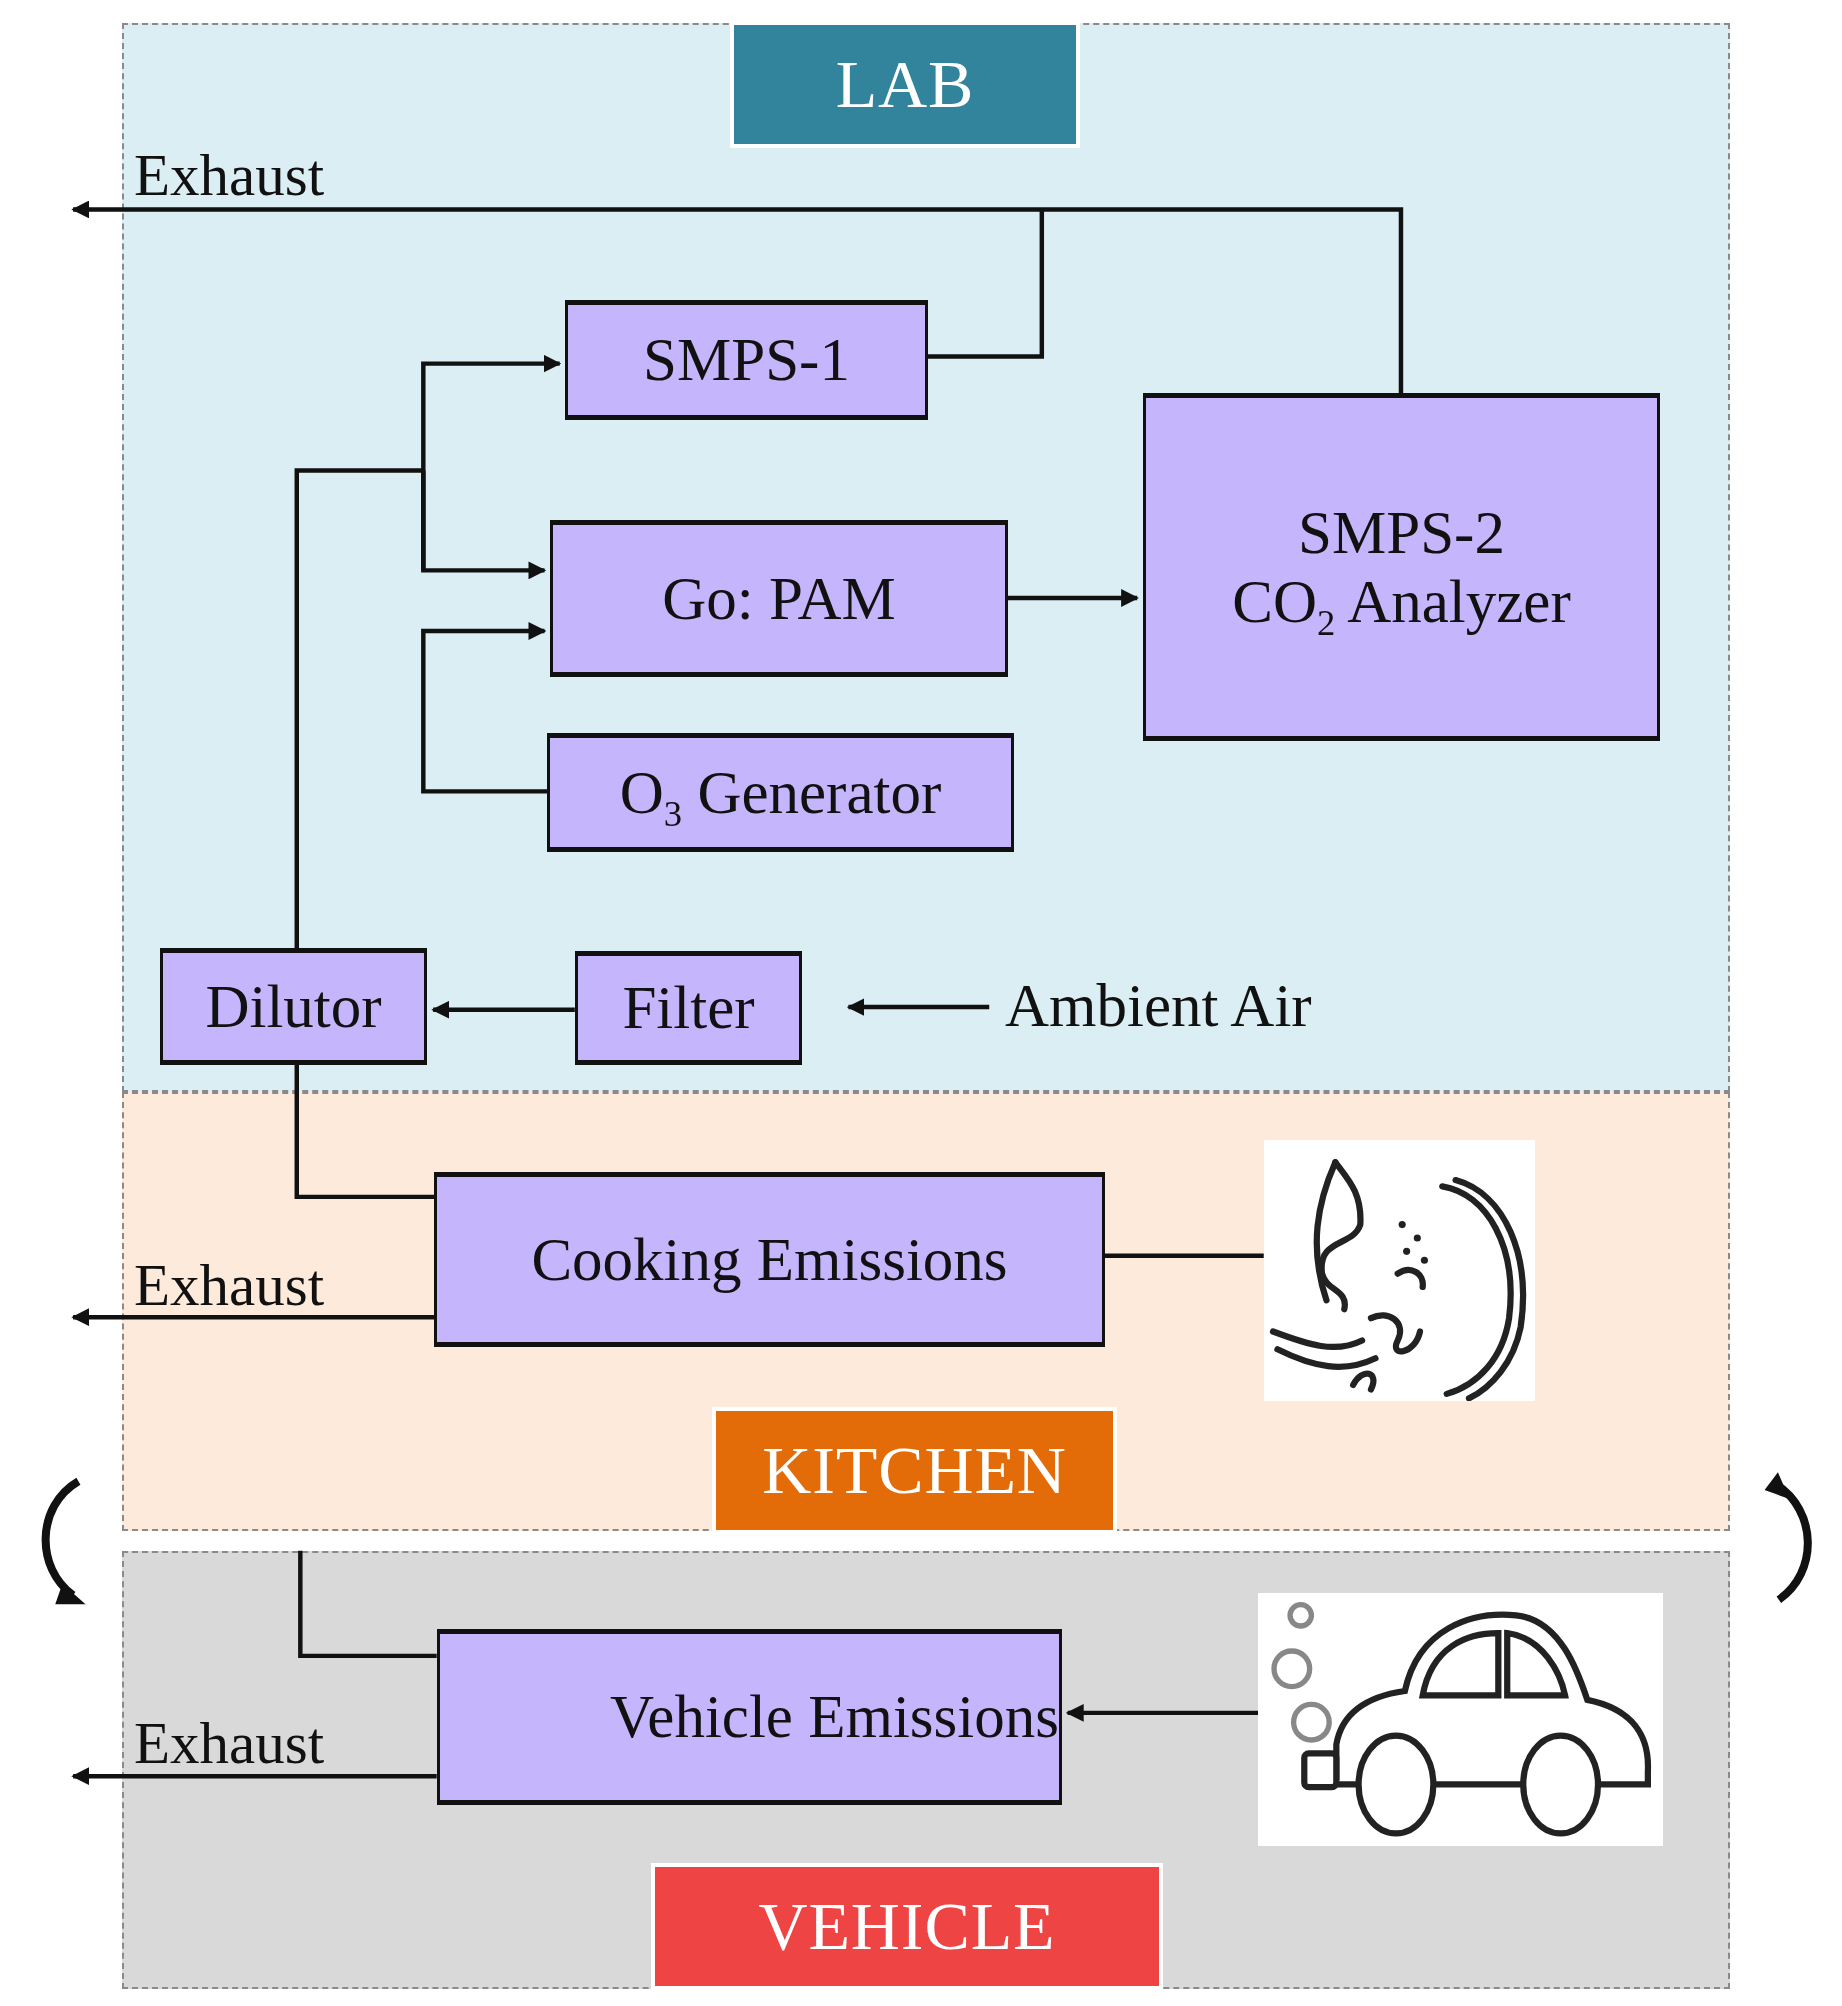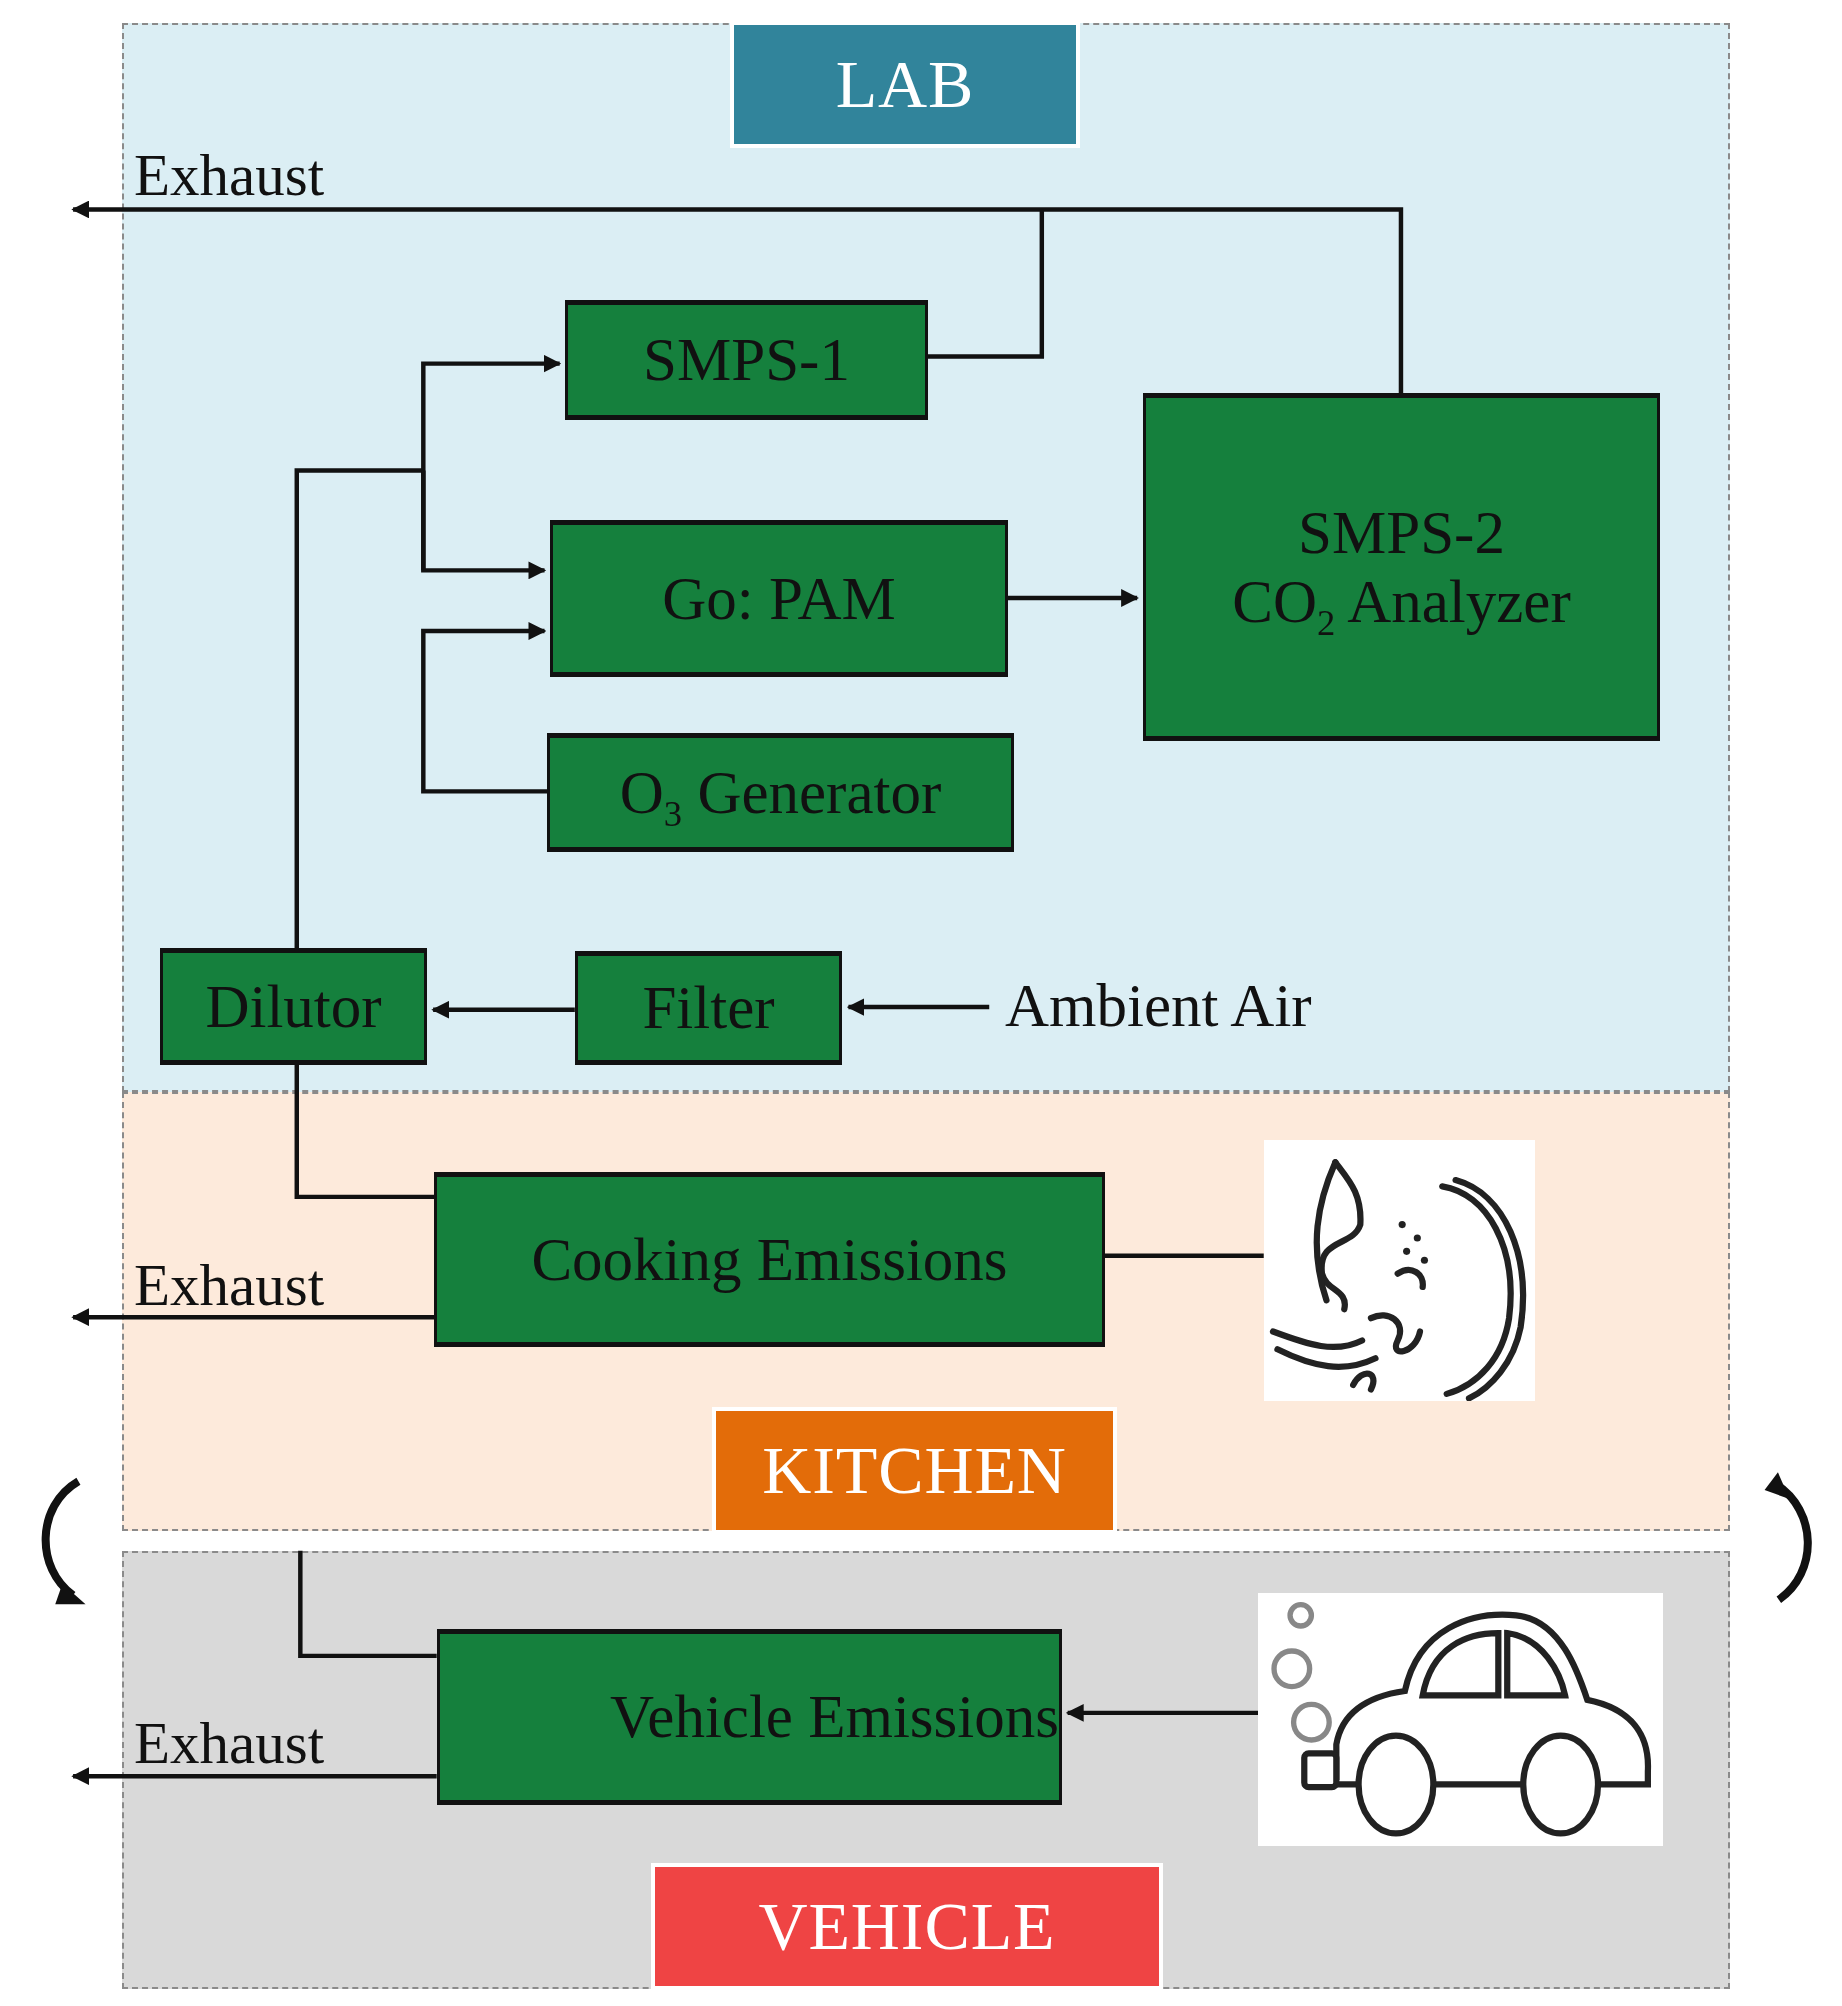--- a/index.html
+++ b/index.html
@@ -1,19 +1,19 @@
 <!DOCTYPE html>
 <html style="font-size:14.3px"><head>
 <meta charset="utf-8">
 <style>
   html, body { margin:0; padding:0; background:#ffffff; }
   body { width:1843px; height:2007px; position:relative; overflow:hidden;
          font-family:"Liberation Serif", "DejaVu Serif", serif; color:#111; }
   .region { position:absolute; box-sizing:border-box; border:2.7px dashed #8a8a8a; }
-  .box { position:absolute; box-sizing:border-box; background:#15803d; border:3.6px solid #111;
+  .box { position:absolute; box-sizing:border-box; background:#c4b5fd; border:3.6px solid #111;
          border-top-width:5.3px; border-bottom-width:5.3px;
          display:flex; align-items:center; justify-content:center; text-align:center; }
   .boxtext { font-size:61px; line-height:1.1; }
   .label-badge { position:absolute; box-sizing:border-box; border:4.5px solid #fff;
                  display:flex; align-items:center; justify-content:center;
                  color:#fff; font-size:68px; letter-spacing:0.9px; }
   .plain-text { position:absolute; font-size:59px; line-height:1; white-space:nowrap; }
   svg.wires { position:absolute; left:0; top:0; }
   .multi { display:flex; flex-direction:column; gap:8px; font-size:61px; line-height:1; }
   sub { font-size:0.6em; vertical-align:-0.35em; line-height:0; }
@@ -95,21 +95,21 @@
   <div class="multi">
     <span>SMPS-2</span>
     <span><span>CO</span><sub>2</sub><span> Analyzer</span></span>
   </div>
 </div>
 
 <div class="box" style="left:160px; top:948px; width:267px; height:117px;">
   <span class="boxtext">Dilutor</span>
 </div>
 
-<div class="box" style="left:575px; top:951px; width:267px; height:114px;">
+<div class="box" style="left:575px; top:951px; width:227px; height:114px;">
   <span class="boxtext">Filter</span>
 </div>
 
 <div class="plain-text" style="left:1005px; top:975px; font-size:61px;">Ambient Air</div>
 
 <div class="box" style="left:434px; top:1172px; width:671px; height:175px;">
   <span class="boxtext">Cooking Emissions</span>
 </div>
 
 <div class="box" style="left:437px; top:1629px; width:625px; height:176px;justify-content:flex-end;">

